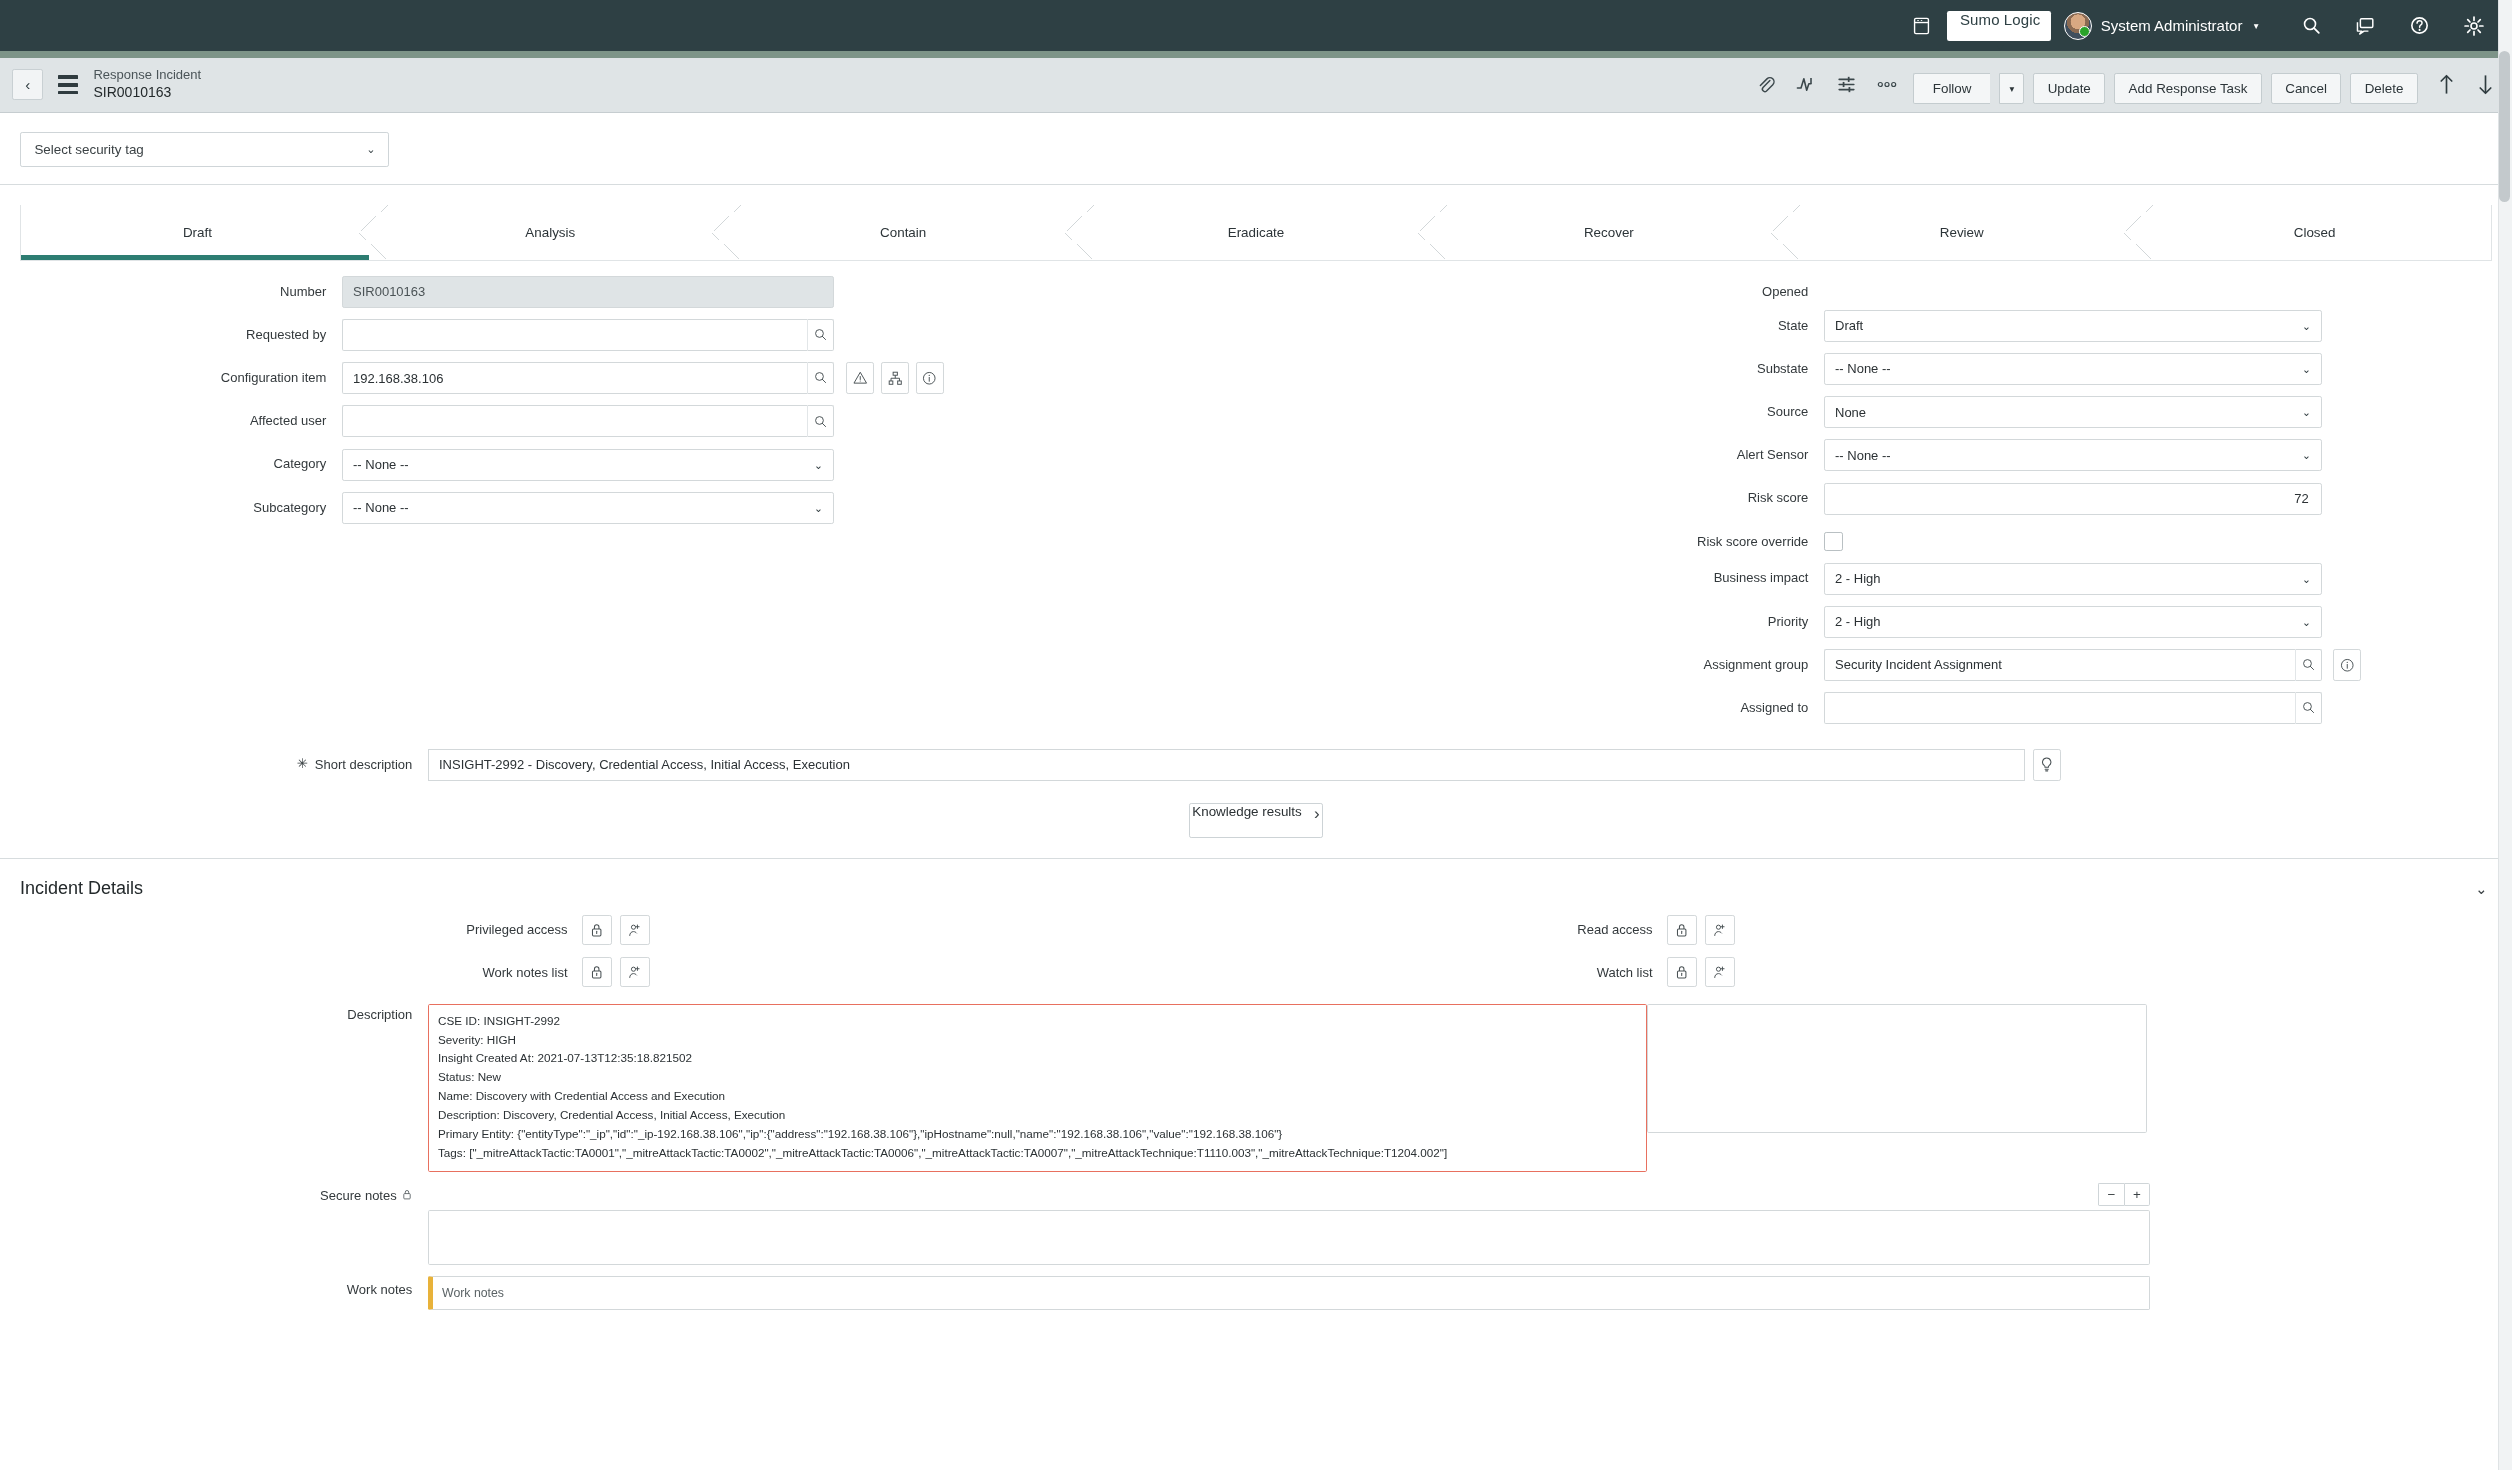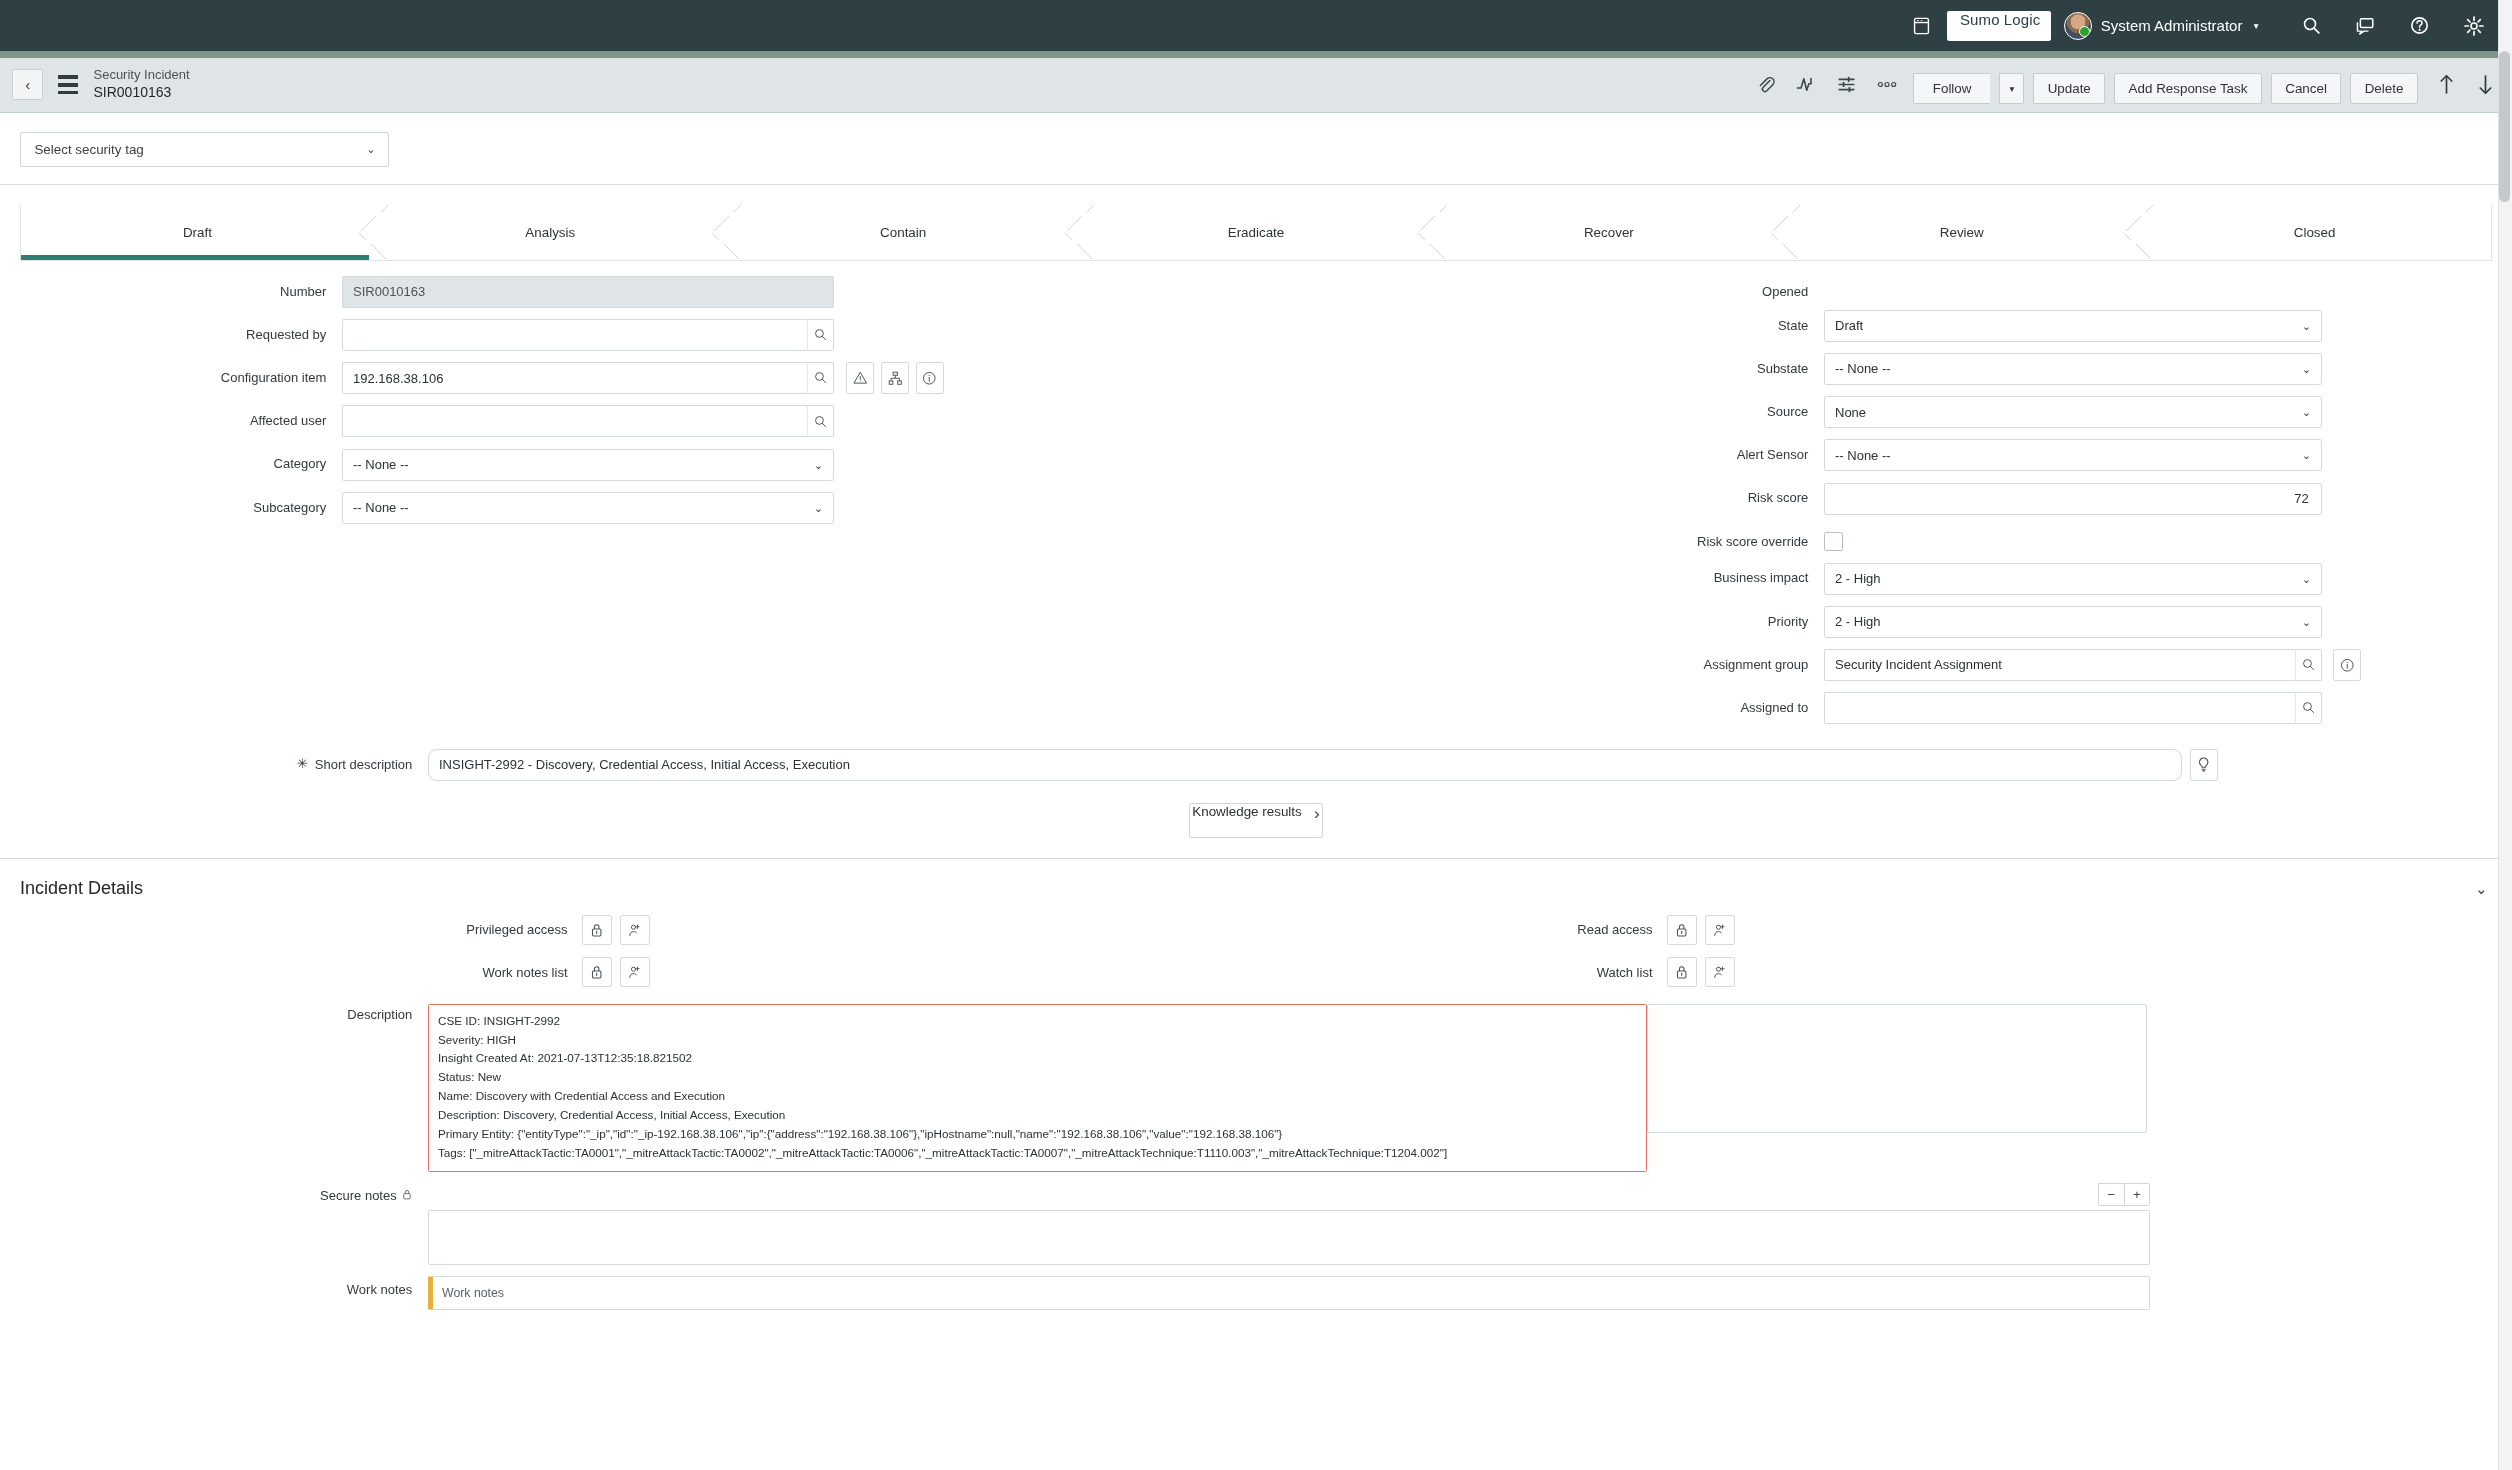--- a/index.html
+++ b/index.html
@@ -206,22 +206,22 @@
 
   
   .sd-row { display:flex; align-items:flex-start; padding: 13.4px 0 0 0; }
   .sd-label {
     width: 428px; text-align: right; padding-right: 15.7px; padding-top: 7.8px;
     font-size: 13px; color: #33393c;
     display:flex; justify-content: flex-end; align-items: center; gap: 6.7px;
   }
   .req-star { color: #3b4245; font-size: 13.4px; line-height: 1; }
   .sd-input {
-    width: 1754px; height: 32px;
-    border: 0.6px solid #d3d8da; border-radius: 9px; background:#fff;
+    width: 1597px; height: 32px;
+    border: 0.6px solid #d3d8da; border-radius: 0; background:#fff;
     font-size: 13px; color:#2b3134; display:flex; align-items:center; padding: 12px 10px;
   }
   .bulb-btn {
     width: 28px; height: 32px; margin-left: 7.8px;
     border: 0.6px solid #d3d8da; border-radius: 2.2px; background:#fff;
     display:flex; align-items:center; justify-content:center;
   }
 
   .kr-wrap { display:flex; justify-content:center; padding: 22.4px 0 20px; }
   .kr-btn {
@@ -371,21 +371,21 @@
   <div class="banner-accent"></div>
 
   <div class="form-header">
     <div class="back-btn">‹</div>
     <div class="hamburger">
         <span></span>
         <span></span>
         <span></span>
       </div>
     <div class="title-block">
-      <div class="t1">Security Incident</div>
+      <div class="t1">Response Incident</div>
       <div class="t2">SIR0010163</div>
     </div>
     <div class="fh-spacer"></div>
 
     <div class="fh-icons">
       <div class="fh-icon">
         <svg width="19" height="19" viewBox="0 0 26 26">
             <path d="M19 7.5 L9.6 17a3.4 3.4 0 0 0 4.8 4.8L23 13.2a5.6 5.6 0 0 0-8-7.9L6 14.4" fill="none" stroke="#3b474b" stroke-width="2" stroke-linecap="round"></path>
           </svg>
       </div>

